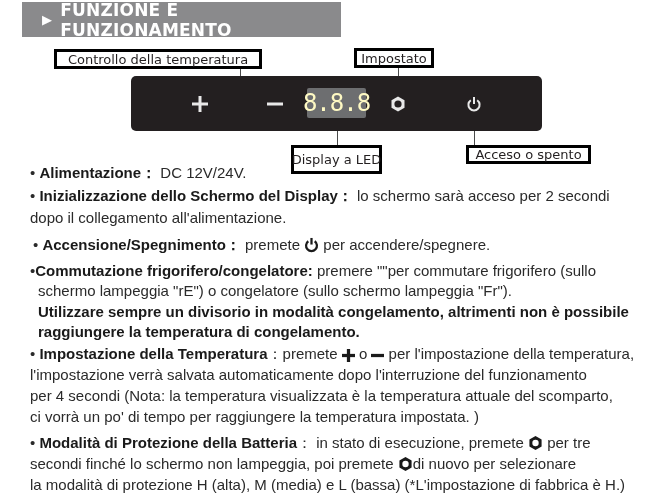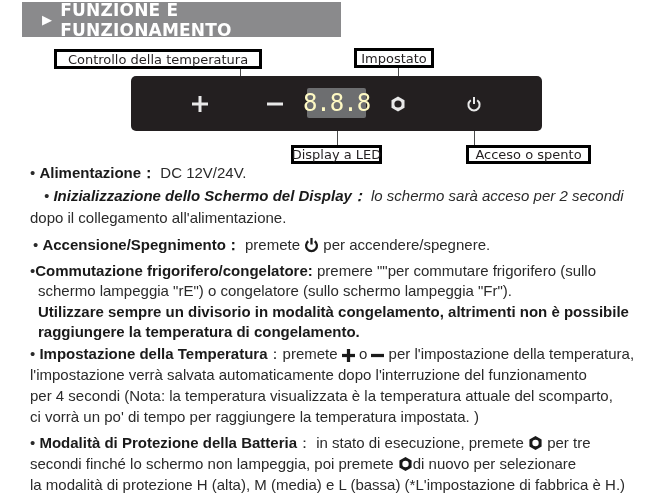--- a/index.html
+++ b/index.html
@@ -47,21 +47,21 @@
   <span>FUNZIONE E FUNZIONAMENTO</span>
 </div>
 
 <div class="label-box" style="left:54px; top:49px; width:208px; height:20px;">Controllo della temperatura</div>
 <div class="connector" style="left:240px; top:69px; height:7px;"></div>
 
 <div class="label-box" style="left:354px; top:48px; width:80px; height:20px;">Impostato</div>
 <div class="connector" style="left:398px; top:68px; height:8px;"></div>
 
 <div class="connector" style="left:337px; top:131px; height:14px;"></div>
-<div class="label-box" style="left:291px; top:145px; width:91px; height:19px;">Display a LED</div>
+<div class="label-box" style="left:291px; top:145px; width:91px; height:29px;">Display a LED</div>
 
 <div class="connector" style="left:474px; top:131px; height:14px;"></div>
 <div class="label-box" style="left:466px; top:145px; width:125px; height:19px;">Acceso o spento</div>
 
 <div class="panel">
   <div class="pbtn" style="left:57px; width:24px;">
     <svg width="16" height="16" viewBox="0 0 16 16">
         <rect x="6.5" y="0" width="3" height="16" fill="#e8e8e8"></rect>
         <rect x="0" y="6.5" width="16" height="3" fill="#e8e8e8"></rect>
       </svg>
@@ -87,21 +87,21 @@
 </div>
 
 <div class="content">
 
   <div class="line" style="left:30px; top:164px;">
     <span>•</span>
     <b>Alimentazione</b><b>：</b>
     <span>DC 12V/24V.</span>
   </div>
 
-  <div class="line" style="left:44px; top:187px;font-style:italic;">
+  <div class="line" style="left:30px; top:187px;">
     <span>•</span>
     <b>Inizializzazione dello Schermo del Display</b><b>：</b><span> lo schermo sarà acceso per 2 secondi</span>
   </div>
   <div class="line" style="left:30px; top:209px;">dopo il collegamento all'alimentazione.</div>
 
   <div class="line" style="left:33px; top:236px;">
     <span>•</span>
     <b>Accensione/Spegnimento</b><b>：</b>
     <span>premete </span><span class="inline-icon"><svg width="15" height="16" viewBox="0 0 16 16">
           <path d="M4.6 4 A5.8 5.8 0 1 0 11.4 4" fill="none" stroke="#1a1a1a" stroke-width="2.4"></path>

